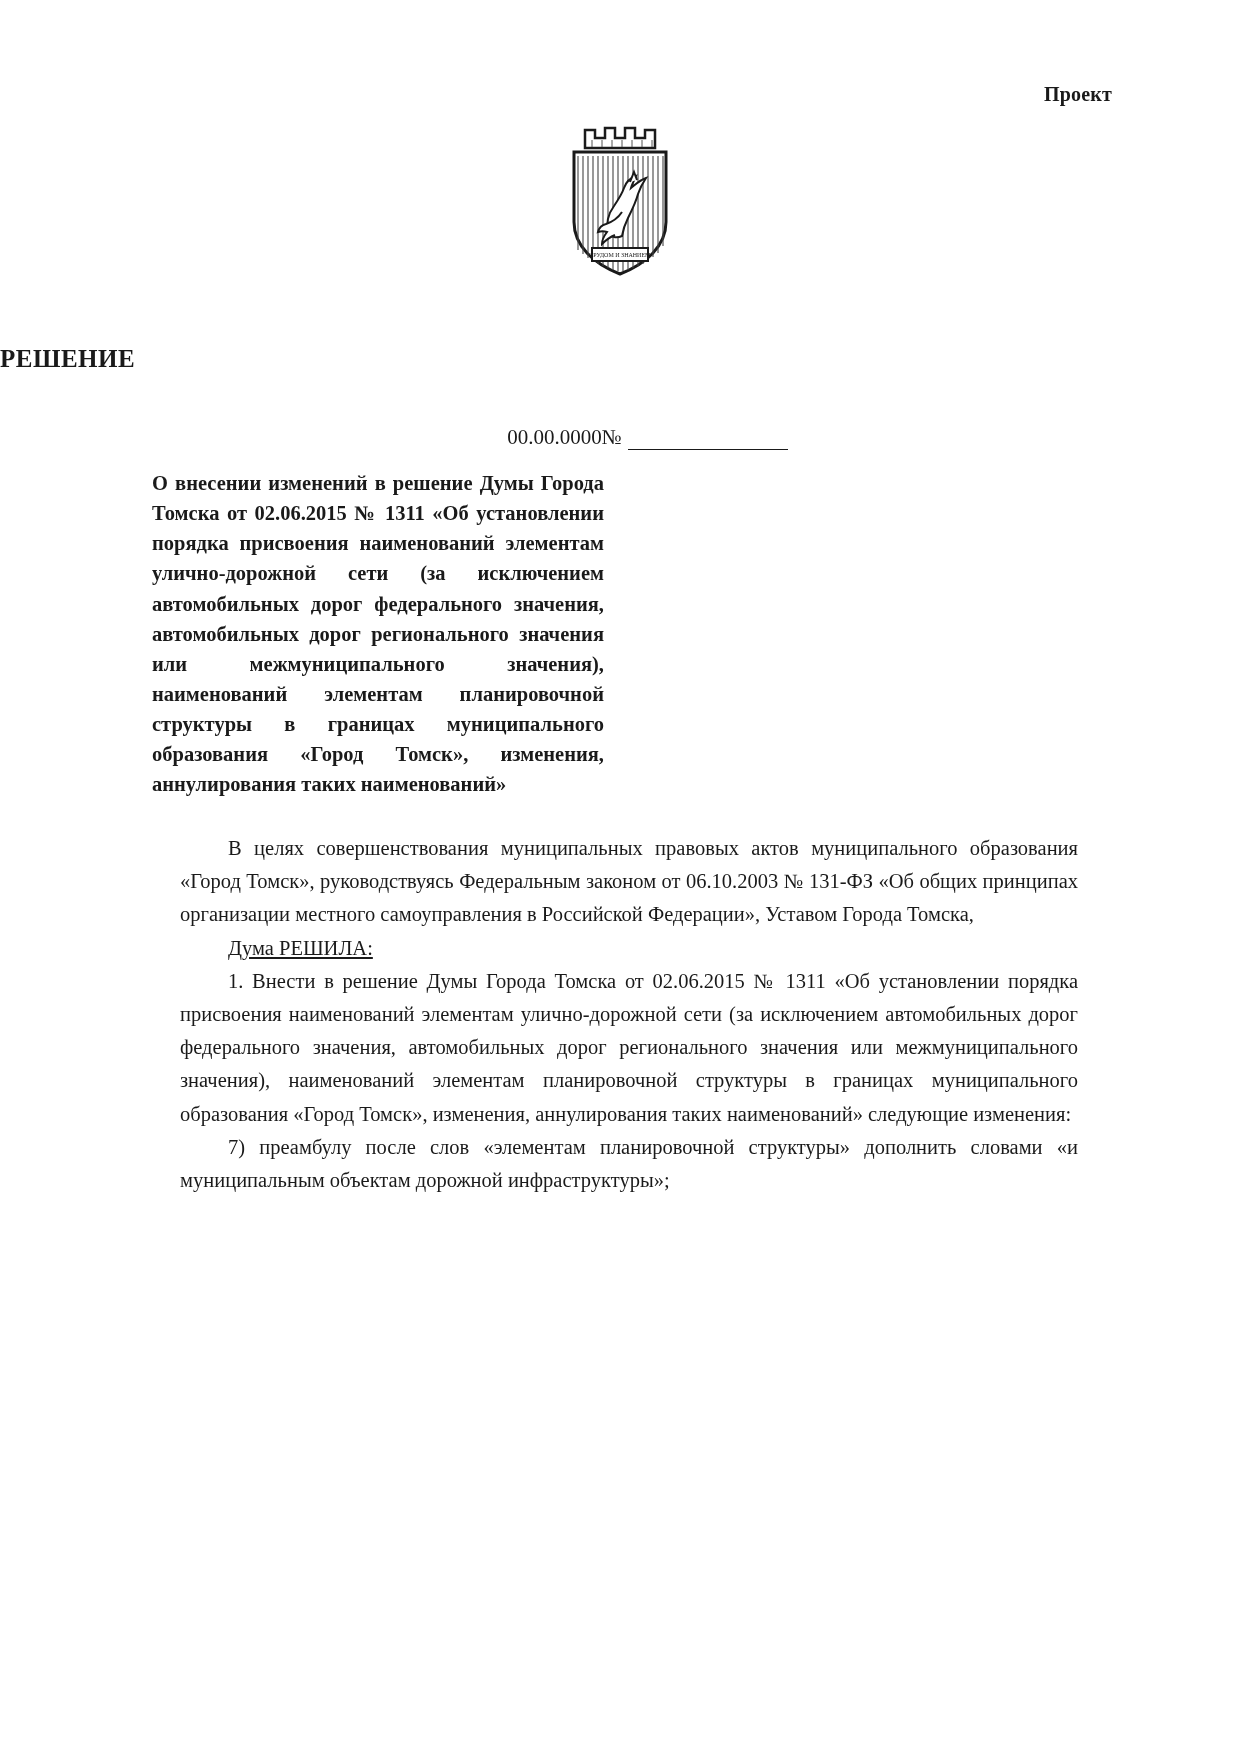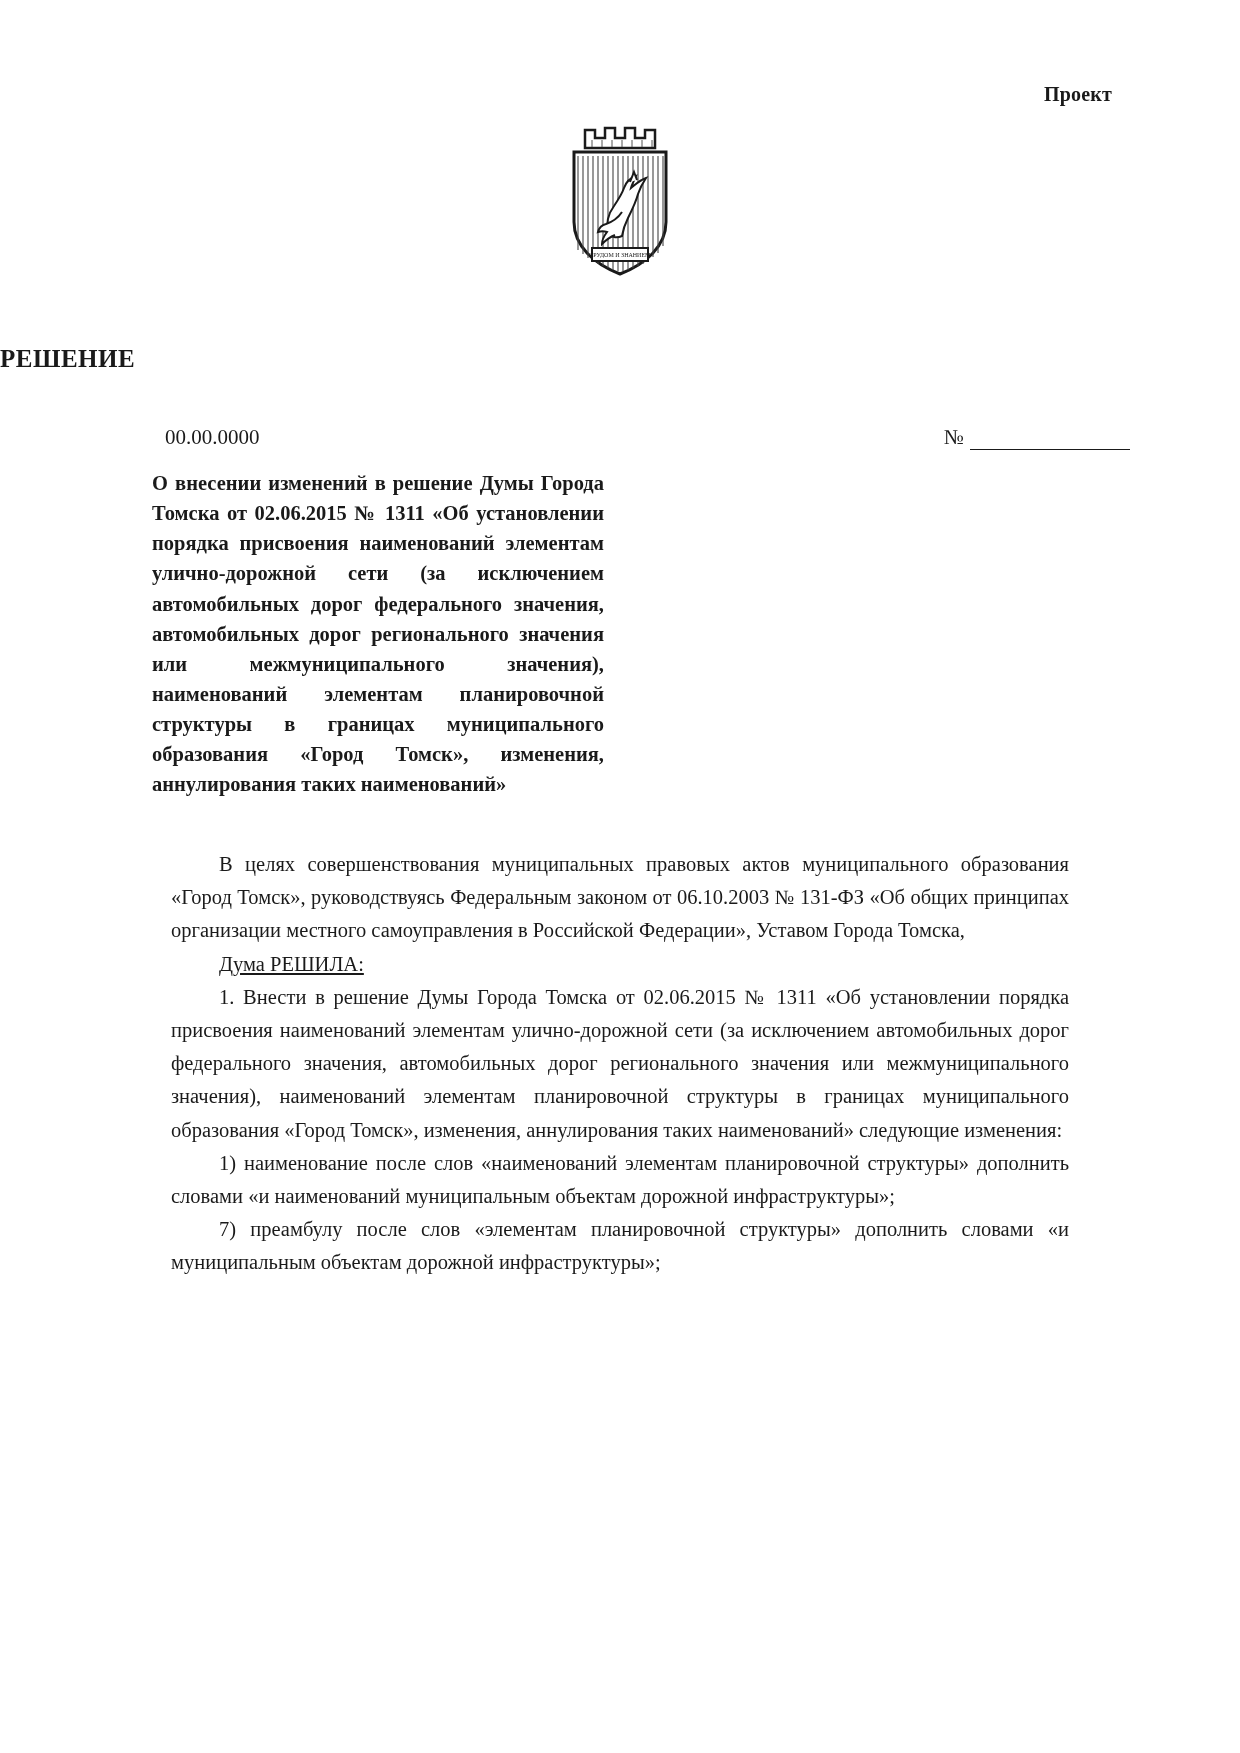--- a/index.html
+++ b/index.html
@@ -67,21 +67,21 @@
     letter-spacing: 0.5px;
   }
 
   
   .meta-row {
     position: absolute;
     top: 425px;
     left: 165px;
     right: 110px;
     display: flex;
-    justify-content: space-between;
+    justify-content: center;
     align-items: flex-end;
     font-size: 21px;
   }
   .meta-date { font-size: 21px; }
   .meta-number {
     display: flex;
     align-items: flex-end;
     gap: 6px;
   }
   .meta-number .num-sign { font-size: 21px; }
@@ -103,26 +103,25 @@
     line-height: 1.47;
     text-align: justify;
     text-align-last: left;
     hyphens: manual;
   }
 
   
   .body-block {
     position: absolute;
     top: 832px;
-    left: 171px;
+    left: 180px;
     width: 898px;
     font-size: 20.5px;
     line-height: 1.62;
     text-align: justify;
-    margin-top: 16px;
   }
   .body-block p {
     margin: 0 0 0 0;
     text-indent: 48px;
   }
   .center-line {
     text-align: left;
     text-indent: 0;
     margin-top: 28px;
     margin-bottom: 28px;
@@ -203,17 +202,16 @@
   </div>
 
   <div class="subject">О внесении изменений в решение Думы Города Томска от 02.06.2015 № 1311 «Об установлении порядка присвоения наименований элементам улично-дорожной сети (за исключением автомобильных дорог федерального значения, автомобильных дорог регионального значения или межмуниципального значения), наименований элементам планировочной структуры в границах муниципального образования «Город Томск», изменения, аннулирования таких наименований»</div>
 
   <div class="body-block">
     <p>В целях совершенствования муниципальных правовых актов муниципального образования «Город Томск», руководствуясь Федеральным законом от 06.10.2003 № 131-ФЗ «Об общих принципах организации местного самоуправления в Российской Федерации», Уставом Города Томска,</p>
 
     <p class="center-line">Дума РЕШИЛА:</p>
 
     <p>1. Внести в решение Думы Города Томска от 02.06.2015 № 1311 «Об установлении порядка присвоения наименований элементам улично-дорожной сети (за исключением автомобильных дорог федерального значения, автомобильных дорог регионального значения или межмуниципального значения), наименований элементам планировочной структуры в границах муниципального образования «Город Томск», изменения, аннулирования таких наименований» следующие изменения:</p>
-    <p>1) наименование после слов «наименований элементам планировочной структуры» дополнить словами «и наименований муниципальным объектам дорожной инфраструктуры»;</p>
     <p>7) преамбулу после слов «элементам планировочной структуры» дополнить словами «и муниципальным объектам дорожной инфраструктуры»;</p>
   </div>
 
 </div>
 
 </body></html>

